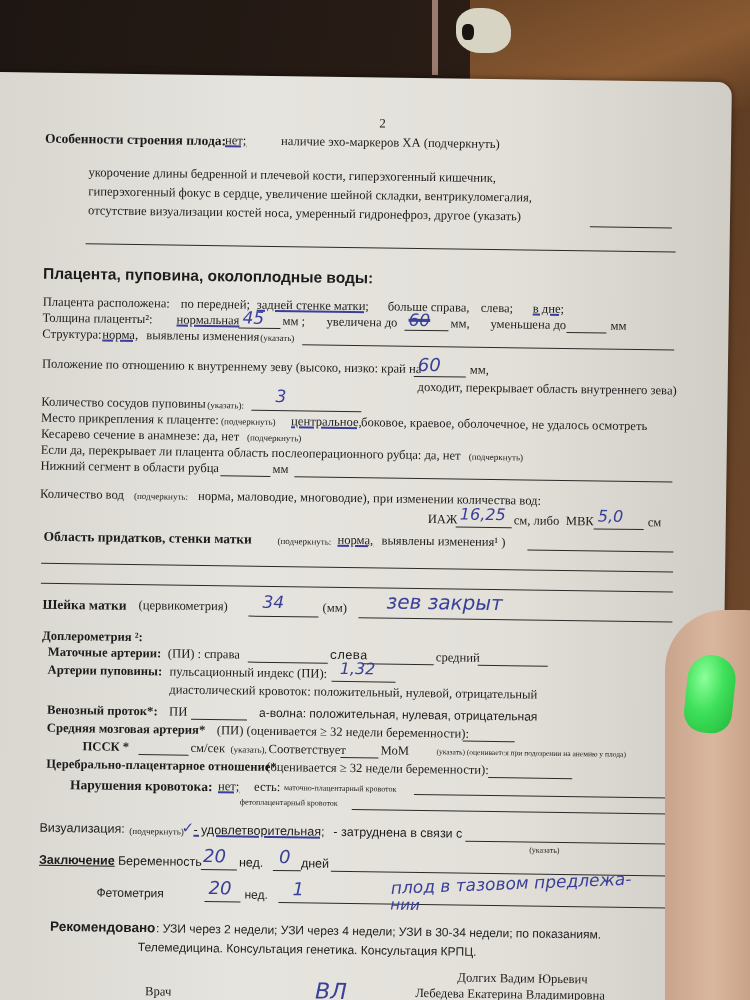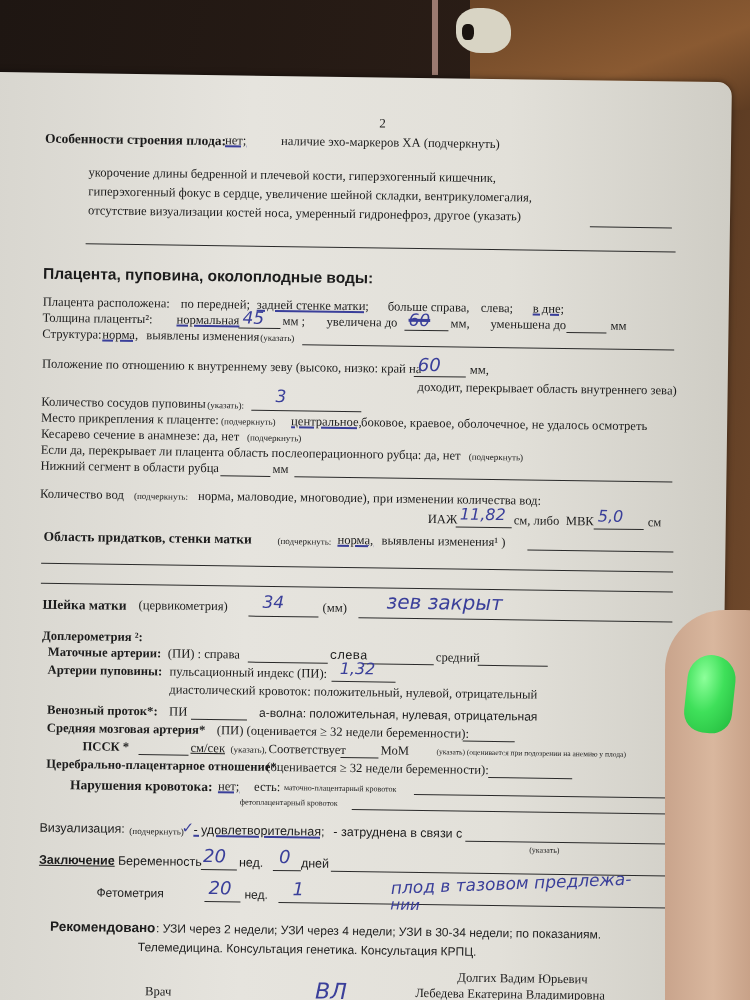--- a/index.html
+++ b/index.html
@@ -116,21 +116,21 @@
     <div class="abs small" style="left:480px; top:373px;">(подчеркнуть)</div>
     <div class="abs" style="left:52px; top:386px;">Нижний сегмент в области рубца</div>
     <div class="line" style="left:232px; top:400px; width:50px;"></div>
     <div class="abs" style="left:284px; top:386px;">мм</div>
     <div class="line" style="left:306px; top:400px; width:378px;"></div>
 
     <div class="abs" style="left:52px; top:414px;">Количество вод</div>
     <div class="abs small" style="left:146px; top:417px;">(подчеркнуть:</div>
     <div class="abs" style="left:210px; top:414px;">норма, маловодие, многоводие),  при изменении количества вод:</div>
     <div class="abs" style="left:440px; top:434px;">ИАЖ</div>
-    <div class="abs ink" style="left:472px; top:426px; font-size:16px;">11,82</div>
+    <div class="abs ink" style="left:472px; top:426px; font-size:16px;">16,25</div>
     <div class="line" style="left:468px; top:448px; width:56px;"></div>
     <div class="abs" style="left:526px; top:434px;">см, либо</div>
     <div class="abs" style="left:578px; top:434px;">МВК</div>
     <div class="abs ink" style="left:610px; top:426px; font-size:16px;">5,0</div>
     <div class="line" style="left:606px; top:448px; width:50px;"></div>
     <div class="abs" style="left:660px; top:434px;text-align:center;">см</div>
 
     <div class="abs b" style="left:56px; top:456px; font-size:13.5px;">Область придатков, стенки матки</div>
     <div class="abs small" style="left:290px; top:460px;">(подчеркнуть:</div>
     <div class="abs ul" style="left:350px; top:456px;">норма,</div>
@@ -166,21 +166,21 @@
     <div class="abs" style="left:184px; top:630px;">ПИ</div>
     <div class="line" style="left:206px; top:644px; width:56px;"></div>
     <div class="abs sans" style="left:274px; top:630px; font-size:12px;">а-волна:  положительная,     нулевая,   отрицательная</div>
 
     <div class="abs b" style="left:62px; top:648px;">Средняя мозговая артерия*</div>
     <div class="abs" style="left:232px; top:648px;">(ПИ) (оценивается ≥ 32 недели беременности):</div>
     <div class="line" style="left:478px; top:662px; width:52px;"></div>
 
     <div class="abs b" style="left:98px; top:666px;">ПССК *</div>
     <div class="line" style="left:154px; top:680px; width:50px;"></div>
-    <div class="abs" style="left:206px; top:666px;text-decoration:underline;">см/сек</div>
+    <div class="abs" style="left:206px; top:666px;">см/сек</div>
     <div class="abs small" style="left:246px; top:669px;">(указать),</div>
     <div class="abs" style="left:284px; top:666px;">Соответствует</div>
     <div class="line" style="left:356px; top:680px; width:38px;"></div>
     <div class="abs" style="left:396px; top:666px;">МоМ</div>
     <div class="abs" style="left:452px; top:669px; font-size:7.5px;">(указать)  (оценивается при подозрении на анемию у  плода)</div>
 
     <div class="abs b" style="left:62px; top:684px;">Церебрально-плацентарное отношение*</div>
     <div class="abs" style="left:282px; top:684px;">(оценивается ≥ 32 недели беременности):</div>
     <div class="line" style="left:504px; top:698px; width:84px;"></div>
 

